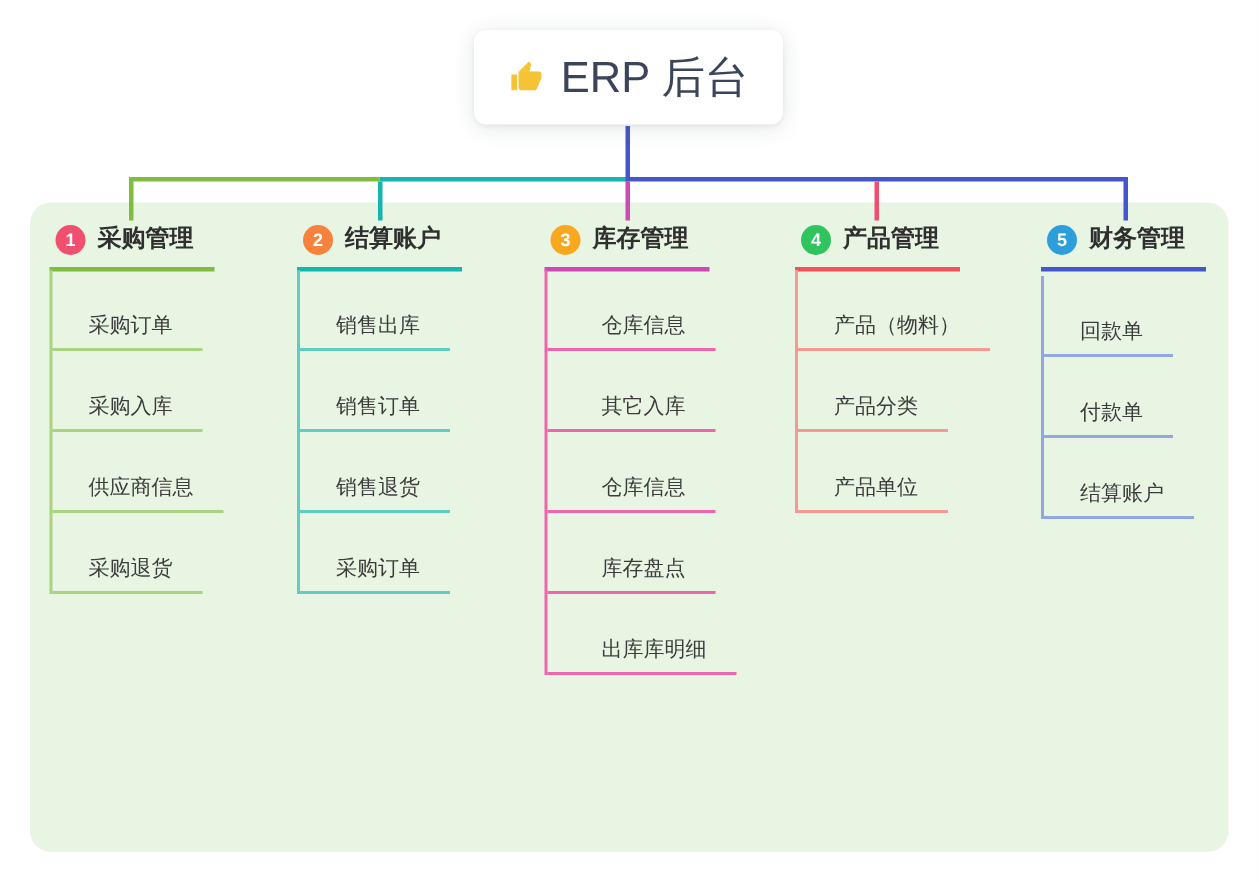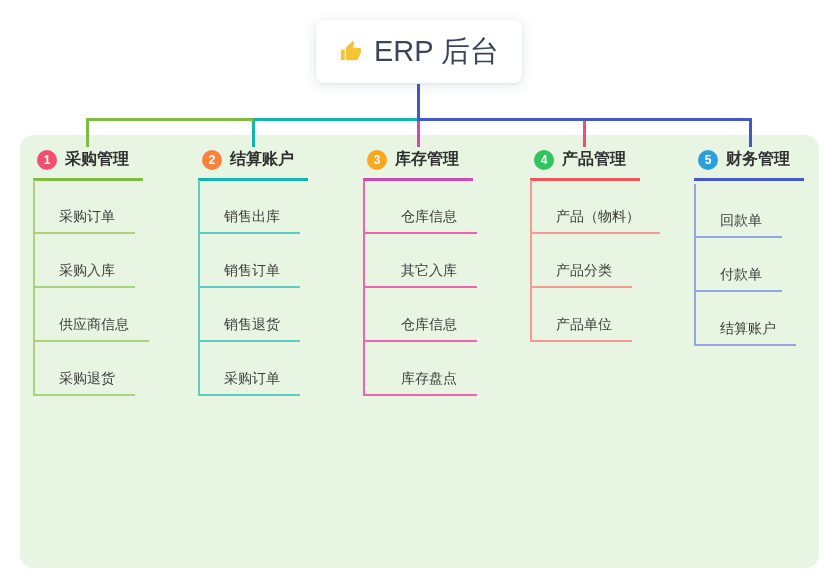--- a/index.html
+++ b/index.html
@@ -120,20 +120,21 @@
   <div class="branch b3">
     <div class="branch-header" style="left:363px;top:146px;">
       <span class="badge">3</span>
       <span>库存管理</span>
     </div>
     <div class="children" style="left:363px;top:180px;">
       <div class="child">仓库信息</div>
       <div class="child">其它入库</div>
       <div class="child">仓库信息</div>
       <div class="child">库存盘点</div>
+      <div class="child">出库库明细</div>
     </div>
   </div>
 
   <div class="branch b4">
     <div class="branch-header" style="left:530px;top:146px;">
       <span class="badge">4</span>
       <span>产品管理</span>
     </div>
     <div class="children" style="left:530px;top:180px;">
       <div class="child">产品（物料）</div>

